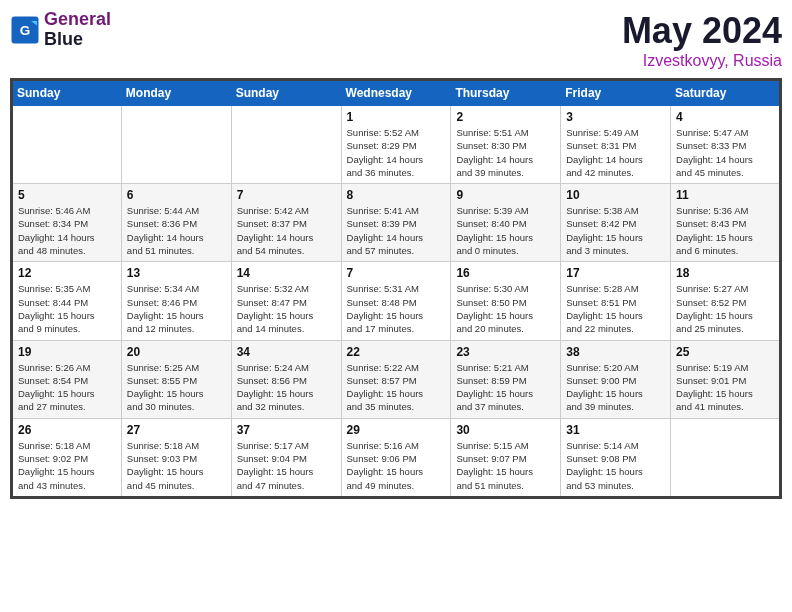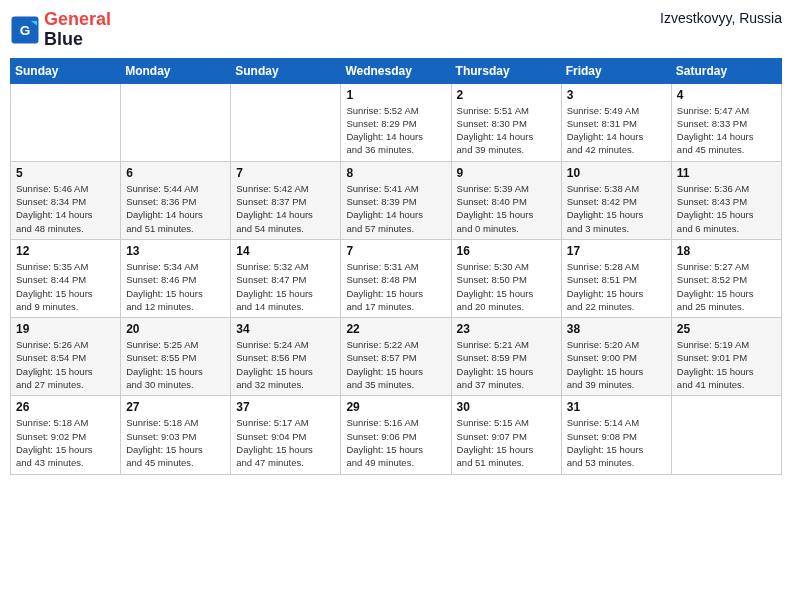--- a/index.html
+++ b/index.html
@@ -36,27 +36,27 @@
     }
     .title-block {
       text-align: right;
     }
     .month-title {
       font-size: 36px;
       font-weight: bold;
       color: #1a1a2e;
     }
     .location-title {
-      font-size: 14px;
-      color: #0f172a;
+      font-size: 16px;
+      color: #a21caf;
     }
     .calendar {
       width: 100%;
       border-collapse: collapse;
-      border: 1px solid #404040;
+      border: 3px solid #404040;
     }
     .calendar th {
       background: #1565c0;
       color: #fff;
       font-size: 12px;
       font-weight: bold;
       padding: 5px 4px;
       text-align: left;
       border: 1px solid #1565c0;
     }
@@ -93,24 +93,25 @@
 <body>
 
 <div class="header">
   <div class="logo">
     <svg class="logo-icon" viewBox="0 0 40 40">
       <rect x="2" y="2" width="36" height="36" rx="4" fill="#1565c0"></rect>
       <text x="20" y="26" text-anchor="middle" fill="white" font-size="18" font-weight="bold" font-family="Arial">G</text>
       <polygon points="28,8 36,14 36,8" fill="#4fc3f7"></polygon>
     </svg>
     <div class="logo-text">
-      <span style="color:#ef4444">General</span><br>Blue
+      <span style="color:#701a75">General</span><br>Blue
     </div>
   </div>
   <div class="title-block">
+    <div class="month-title">May 2024</div>
     <div class="location-title">Izvestkovyy, Russia</div>
   </div>
 </div>
 
 <table class="calendar">
   <thead>
     <tr id="header-row">
         <th>Sunday</th>
         <th>Monday</th>
         <th>Sunday</th>

